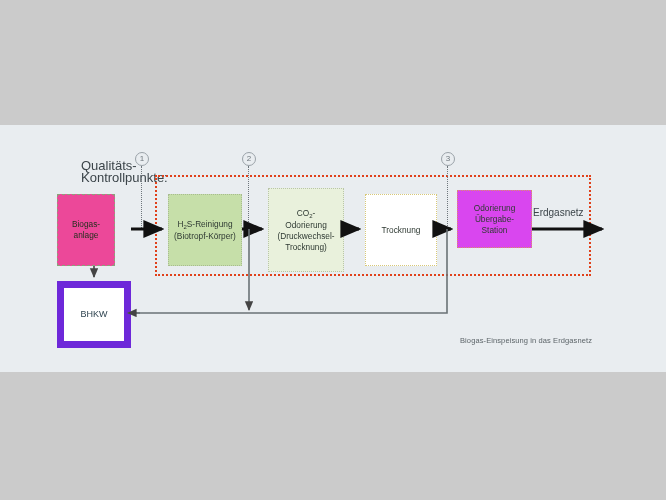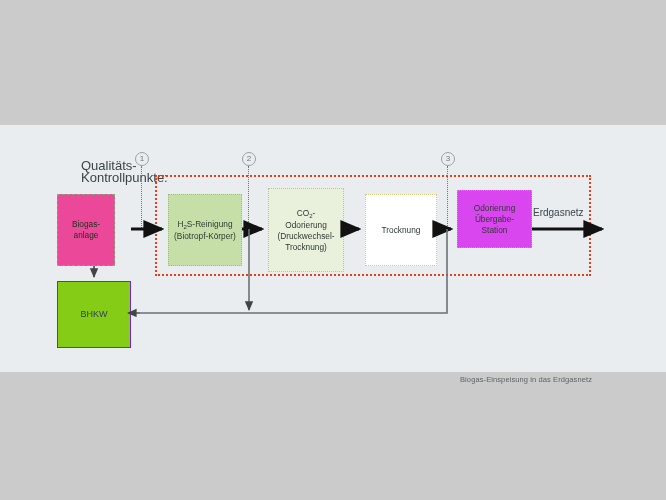--- a/index.html
+++ b/index.html
@@ -19,21 +19,21 @@
   
   .abs{position:absolute;}
 
   
   .qk-label{
     left:57px;top:160px;width:110px;
     font-size:13px;line-height:11.5px;color:#3b4449;white-space:pre-line;margin-left:24px;
   }
   .caption{
     left:460px;top:336px;width:200px;
-    font-size:7.5px;color:#5c6468;letter-spacing:.1px;margin-top:39px;
+    font-size:7.5px;color:#5c6468;letter-spacing:.1px;
   }
   .proj-label{
     left:458px;top:284px;
     font-size:13px;font-weight:bold;color:#d9531e;letter-spacing:.1px;
   }
   .net-label{
     left:533px;top:207px;
     font-size:10px;color:#3b4449;
   }
 
@@ -60,21 +60,21 @@
     background:#ec4899;border:1px dashed #8aa37a;color:#24301f;}
   .box-h2s{left:168px;top:194px;width:74px;height:72px;
     background:#c6dfa9;border:1px dotted #a8bb90;}
   .box-co2{left:268px;top:188px;width:76px;height:84px;
     background:#e9f1dc;border:1px dotted #b9c5a8;}
   .box-trock{left:365px;top:194px;width:72px;height:72px;
     background:#ffffff;border:1px dotted #d8c878;}
   .box-odor{left:457px;top:190px;width:75px;height:58px;
     background:#d946ef;border:1px dotted #d79468;}
   .box-bhkw{left:57px;top:281px;width:74px;height:67px;
-    background:#84cc16;border:1px solid #6d28d9;color:#2f4450;font-size:9px;}
+    background:#ffffff;border:7px solid #6d28d9;color:#2f4450;font-size:9px;}
 
   
   .proj-boundary{
     left:155px;top:175px;width:436px;height:101px;
     border:2px dotted #e0401a;box-sizing:border-box;background:transparent;
   }
 
   
   svg.wires{position:absolute;left:0;top:0;width:666px;height:500px;overflow:visible;}
 

